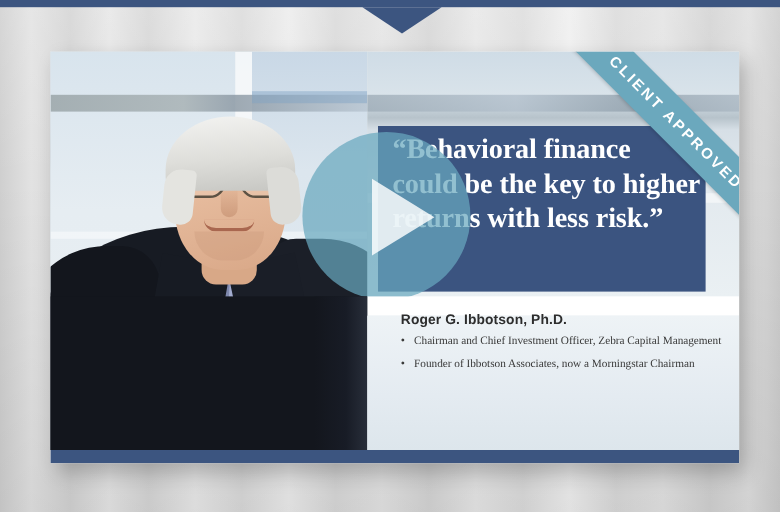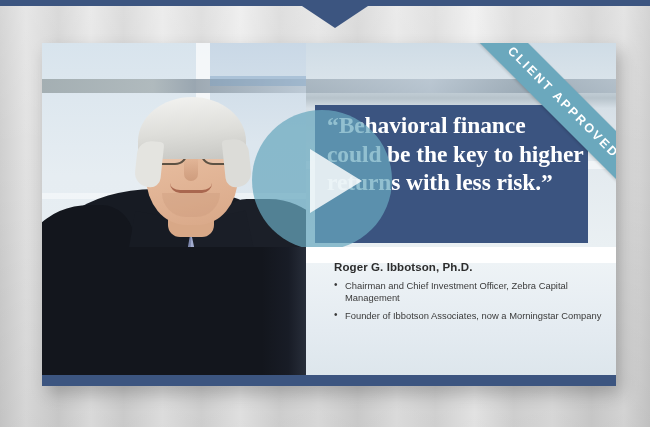--- a/index.html
+++ b/index.html
@@ -259,21 +259,21 @@
   }
 
   
   .speaker{
     position:absolute;left:292px;top:218px;width:270px;
   }
   .speaker-name{
     font-weight:700;font-size:11.5px;color:#2d2d2d;letter-spacing:.1px;
     margin:0 0 7px 0;
   }
-  .bullets{margin:0;padding:0;list-style:none;}
+  .bullets{margin:0;padding:0;list-style:none;font-family:Liberation Serif, serif;}
   .bullets li{
     position:relative;padding-left:11px;
     font-size:9.4px;line-height:11.6px;color:#3a3a3a;
     margin-bottom:7px;
   }
   .bullets li::before{
     content:"•";position:absolute;left:0;top:-1px;font-size:10px;color:#3a3a3a;
   }
 
   
@@ -364,21 +364,21 @@
     <div class="play-tri"></div>
 
     <div class="white-band"></div>
     <div class="photo-lower"></div>
 
     <div class="info-pane"></div>
     <div class="speaker">
       <p class="speaker-name">Roger G. Ibbotson, Ph.D.</p>
       <ul class="bullets">
         <li>Chairman and Chief Investment Officer, Zebra Capital Management</li>
-        <li>Founder of Ibbotson Associates, now a Morningstar Company</li>
+        <li>Founder of Ibbotson Associates, now a Morningstar Chairman</li>
       </ul>
     </div>
 
     <div class="card-bottom"></div>
 
     <div class="ribbon-wrap">
       <div class="ribbon">
         <span class="ribbon-label">CLIENT APPROVED</span>
       </div>
     </div>

